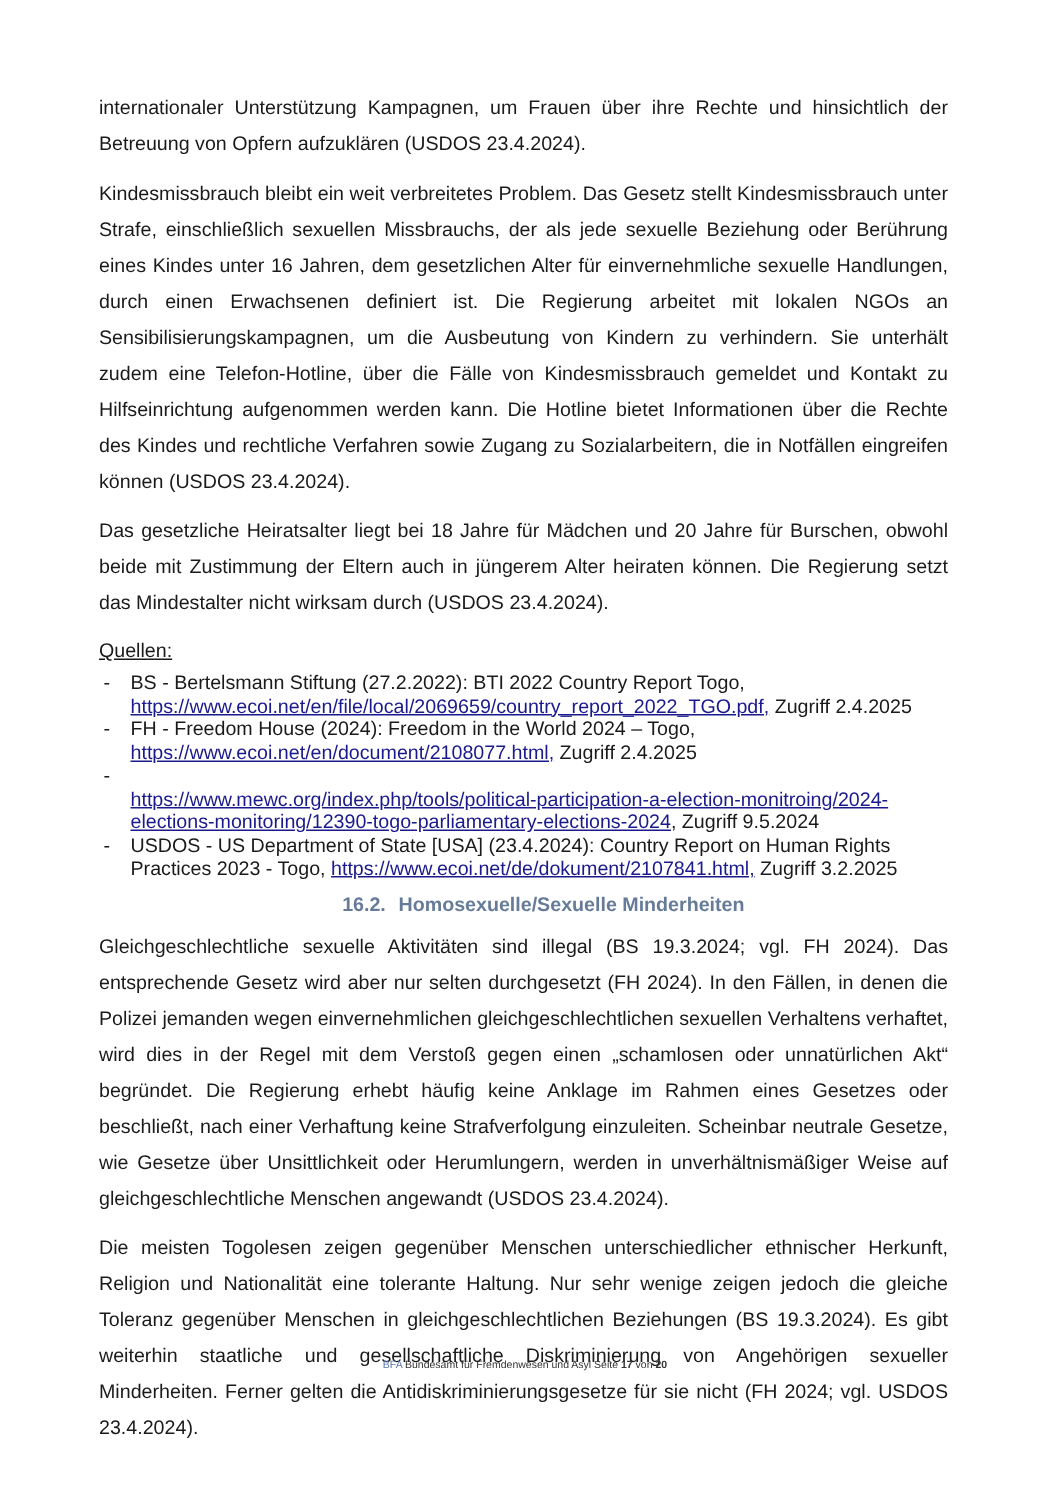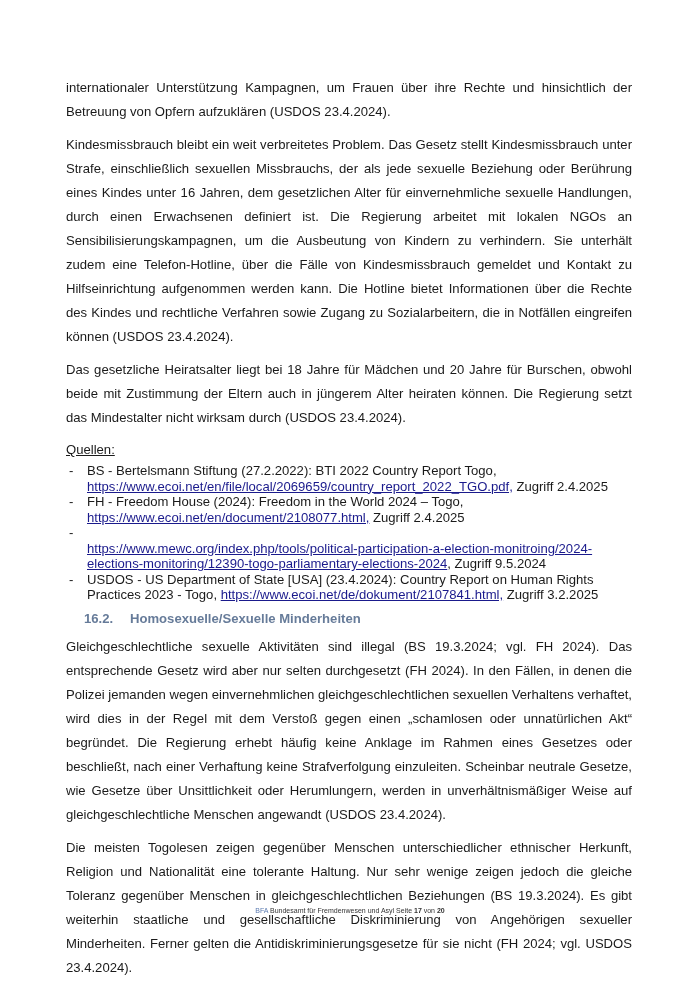--- a/index.html
+++ b/index.html
@@ -1,25 +1,25 @@
 <!DOCTYPE html>
 <html><head>
 <meta charset="utf-8">
 <style>
   html, body { margin:0; padding:0; background:#ffffff; }
   body { width:700px; height:990px; position:relative; overflow:hidden;
          font-family:"Liberation Sans", sans-serif; color:#1a1a1a; }
-  .page { position:absolute; left:66px; top:76px; width:566px; }
+  .page { position:absolute; left:66px; top:60px; width:566px; }
   p.body { margin:0 0 9px 0; font-size:13.1px; line-height:24px; text-align:justify; }
   .quellen-label { font-size:13.1px; text-decoration:underline; margin:12px 0 5px 0; line-height:16px; }
   ul.sources { list-style:none; margin:0; padding:0; }
   ul.sources li { position:relative; padding-left:21px; font-size:13.1px; line-height:15.5px; margin-bottom:0; }
   ul.sources li .dash { position:absolute; left:3px; top:0; }
   a.src-link { color:#1a1a8c; text-decoration:underline; }
-  h2.section { margin:6px 0 6px 0; font-size:13.1px; font-weight:bold; color:#667b99; line-height:20px; }
+  h2.section { margin:6px 0 6px 0; font-size:13.1px; font-weight:bold; color:#667b99; line-height:20px;text-align:center; }
   h2.section .num { display:inline-block; width:46px; padding-left:18px; }
   .footer { position:absolute; left:0; width:700px; top:907px; text-align:center; font-size:7px; color:#333; }
   .footer .logo { color:#5a7ab0; }
 </style>
 </head>
 <body>
 
 <div class="page">
   <p class="body">internationaler Unterstützung Kampagnen, um Frauen über ihre Rechte und hinsichtlich der Betreuung von Opfern aufzuklären (USDOS 23.4.2024).</p>
   <p class="body">Kindesmissbrauch bleibt ein weit verbreitetes Problem. Das Gesetz stellt Kindesmissbrauch unter Strafe, einschließlich sexuellen Missbrauchs, der als jede sexuelle Beziehung oder Berührung eines Kindes unter 16 Jahren, dem gesetzlichen Alter für einvernehmliche sexuelle Handlungen, durch einen Erwachsenen definiert ist. Die Regierung arbeitet mit lokalen NGOs an Sensibilisierungskampagnen, um die Ausbeutung von Kindern zu verhindern. Sie unterhält zudem eine Telefon-Hotline, über die Fälle von Kindesmissbrauch gemeldet und Kontakt zu Hilfseinrichtung aufgenommen werden kann. Die Hotline bietet Informationen über die Rechte des Kindes und rechtliche Verfahren sowie Zugang zu Sozialarbeitern, die in Notfällen eingreifen können (USDOS 23.4.2024).</p>

